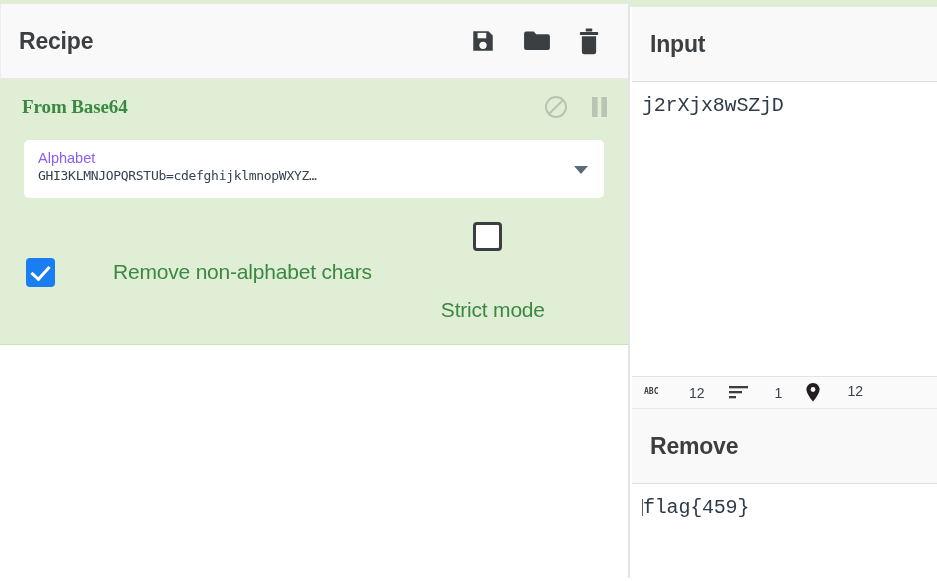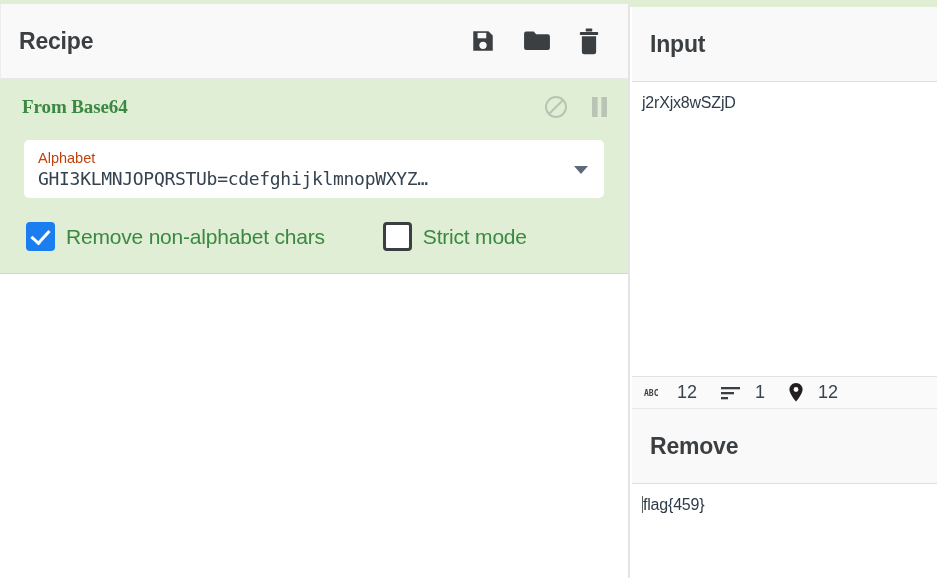--- a/index.html
+++ b/index.html
@@ -108,28 +108,28 @@
     background: #ffffff;
     border-radius: 5px;
     padding: 10px 44px 10px 14px;
     height: 58px;
     position: relative;
     overflow: hidden;
   }
 
   .arg-label {
     font-size: 14.5px;
-    color: #c2410c;
+    color: #8b5cf6;
     line-height: 1.15;
     margin-bottom: 1px;
   }
 
   .arg-value {
     font-family: "DejaVu Sans Mono", "Liberation Mono", monospace;
-    font-size: 18px;
+    font-size: 13px;
     color: #35424f;
     white-space: nowrap;
     letter-spacing: -0.3px;
   }
 
   .arg-caret {
     position: absolute;
     right: 16px;
     top: 50%;
     margin-top: -3px;
@@ -144,22 +144,23 @@
   .checkbox-row {
     display: flex;
     align-items: center;
     margin: 24px 0 0 26px;
   }
 
   .cb-item {
     display: flex;
     align-items: center;
     cursor: pointer;
-  }
-  .cb-item.second { margin-left: 58px; }
+    gap: 47px;
+  }
+  .cb-item.second { margin-left: 58px; flex-direction: column; }
 
   .cb-box {
     width: 29px;
     height: 29px;
     border-radius: 4px;
     flex: 0 0 auto;
     position: relative;
   }
   .cb-box.checked {
     background: #1a7df0;
@@ -211,22 +212,22 @@
   }
 
   .io-title {
     font-size: 23px;
     font-weight: bold;
     color: #3c3f41;
     letter-spacing: -0.2px;
   }
 
   .io-text {
-    font-family: Liberation Sans, sans-serif;
-    font-size: 16px;
+    font-family: Liberation Mono, monospace;
+    font-size: 20px;
     color: #2f3b49;
     padding: 12px 0 0 10px;
     white-space: pre;
     letter-spacing: -0.2px;
   }
 
   .input-body {
     height: 294px;
     background: #ffffff;
     position: relative;
@@ -239,28 +240,27 @@
     border-top: 1px solid #e2e2e2;
     border-bottom: 1px solid #e8e8e8;
     display: flex;
     align-items: center;
     padding-left: 12px;
     gap: 0;
   }
 
   .status-item {
     display: flex;
-    align-items: center;
     margin-right: 24px;
   }
   .status-item svg { display: block; }
   .status-num {
-    font-size: 18px;
+    font-size: 14px;
     color: #39444f;
-    margin-left: 15px;
+    margin-left: 27px;
     font-family: "Liberation Sans", sans-serif;
   }
 
   .output-body {
     height: 100px;
     background: #ffffff;
     position: relative;
   }
 
   .out-caret {

